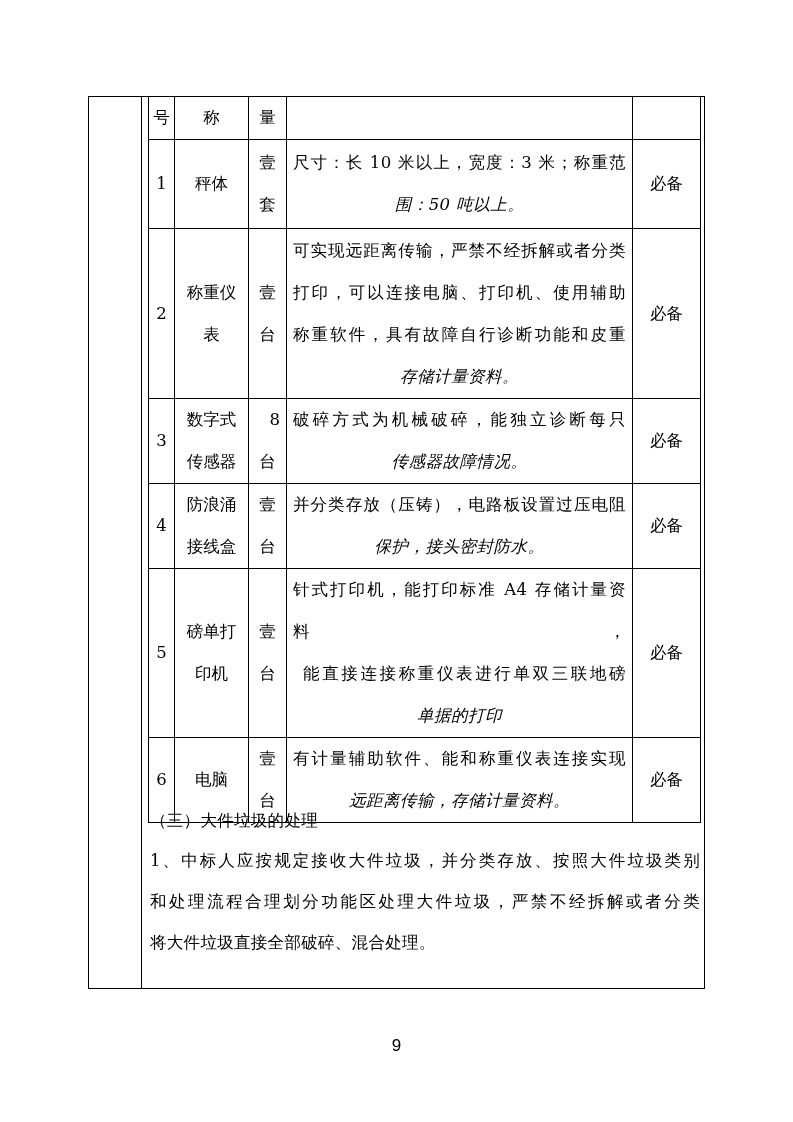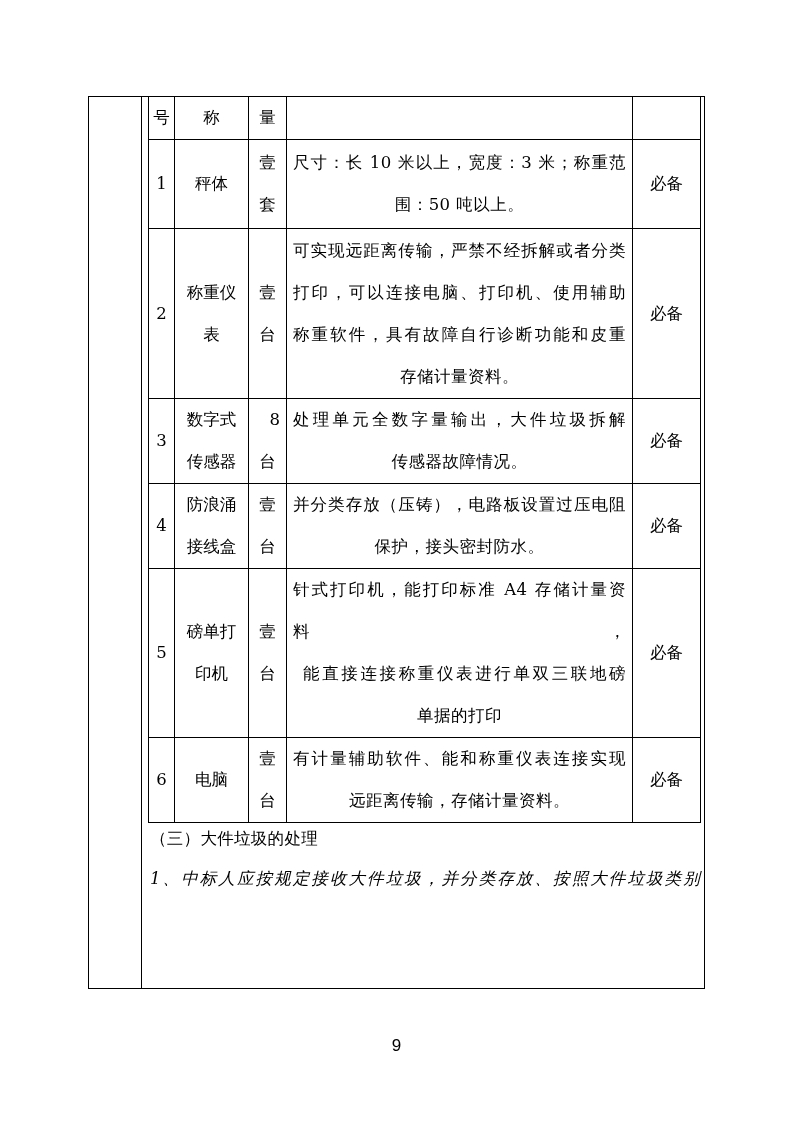--- a/index.html
+++ b/index.html
@@ -12,28 +12,28 @@
            border: 1px solid #000; box-sizing: border-box; }
   .outer-divider { position: absolute; left: 141px; top: 96px; width: 1px; height: 893px; background: #000; }
   .right-inner-line { position: absolute; left: 700px; top: 96px; width: 1px; height: 681px; background: #000; }
 
   
   .eq-table { position: absolute; left: 148px; top: 96px; border-collapse: collapse; table-layout: fixed; }
   .eq-table td { border: 1px solid #000; padding: 0; text-align: center; vertical-align: middle;
                  font-size: 16.5px; line-height: 42px; }
   .eq-table td.desc { text-align: center; padding: 0 6px; letter-spacing: 0.5px; }
   .eq-table td.desc .l { display: block; text-align: justify; text-align-last: justify; }
-  .eq-table td.desc .l.last { text-align: center; text-align-last: center; }
+  .eq-table td.desc .l.last { text-align: center; text-align-last: center; font-style: italic; }
   .eq-table td.name, .eq-table td.qty { line-height: 42px; }
   .cellline { display: block; }
 
   
   .body-text { position: absolute; left: 150px; width: 550px; font-size: 16.5px; line-height: 41px; letter-spacing: 0.3px; }
   .body-text p { margin: 0; }
-  .jl { text-align: justify; text-align-last: justify; font-style: italic; }
+  .jl { text-align: justify; text-align-last: justify; }
 
   .page-number { position: absolute; left: 0; width: 793px; top: 1036px; text-align: center;
                  font-family: "Liberation Sans", "DejaVu Sans", sans-serif; font-size: 17px; }
 </style>
 </head>
 <body>
 
 <div class="page">
 
   <div class="outer"></div>
@@ -96,21 +96,21 @@
       <td>3</td>
       <td class="name">
         <span class="cellline">数字式</span>
         <span class="cellline">传感器</span>
       </td>
       <td class="qty">
         <span class="cellline" style="text-align:right;padding-right:6px">8</span>
         <span class="cellline">台</span>
       </td>
       <td class="desc">
-        <span class="l">处理单元全数字量输出，大件垃圾拆解</span>
+        <span class="l">破碎方式为机械破碎，能独立诊断每只</span>
         <span class="l last">传感器故障情况。</span>
       </td>
       <td>必备</td>
     </tr>
 
     <tr style="height:85px">
       <td>4</td>
       <td class="name">
         <span class="cellline">防浪涌</span>
         <span class="cellline">接线盒</span>
@@ -155,19 +155,21 @@
       </td>
       <td class="desc">
         <span class="l">有计量辅助软件、能和称重仪表连接实现</span>
         <span class="l last">远距离传输，存储计量资料。</span>
       </td>
       <td>必备</td>
     </tr>
   </tbody>
     </table>
 
-  <div class="body-text" style="top:820px">
+  <div class="body-text" style="top:802px">
     <p style="line-height:38px">（三）大件垃圾的处理</p>
     <p class="jl">1、中标人应按规定接收大件垃圾，并分类存放、按照大件垃圾类别</p>
+    <p class="jl">和处理流程合理划分功能区处理大件垃圾，严禁不经拆解或者分类</p>
+    <p>将大件垃圾直接全部破碎、混合处理。</p>
   </div>
 
   <div class="page-number">9</div>
 </div>
 
 </body></html>

